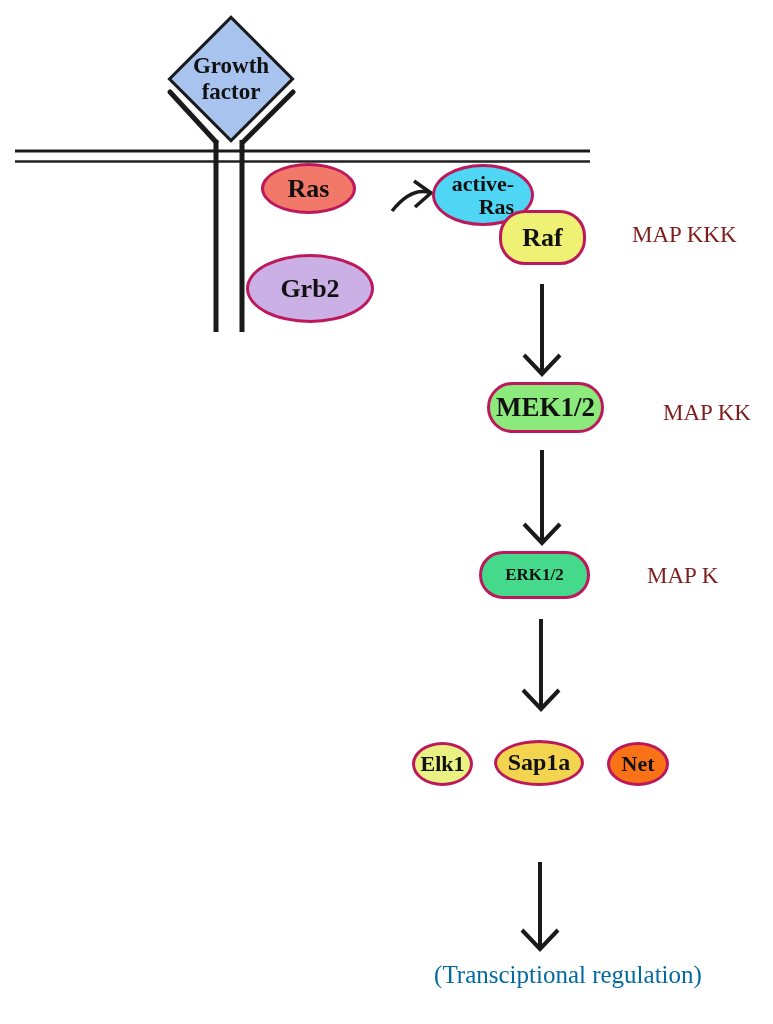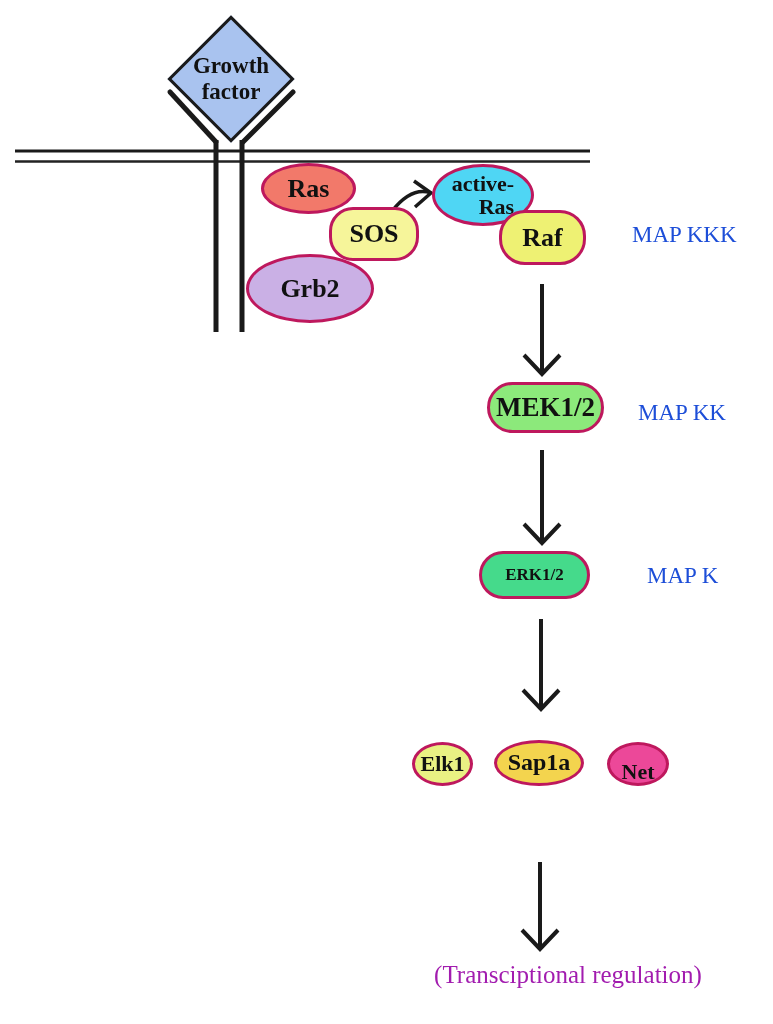--- a/index.html
+++ b/index.html
@@ -41,28 +41,28 @@
   .raf{left:499px;top:210px;width:87px;height:55px;border-radius:26px;font-size:26px;}
   
   .mek{left:487px;top:382px;width:117px;height:51px;border-radius:26px;font-size:27px;}
   .erk{left:479px;top:551px;width:111px;height:48px;border-radius:24px;font-size:17px;}
   
   .elk1{left:412px;top:742px;width:61px;height:44px;font-size:22px;}
   .sap1a{left:494px;top:740px;width:90px;height:46px;font-size:24px;}
   .net{left:607px;top:742px;width:62px;height:44px;font-size:22px;}
   
   .tier{
-    position:absolute;font-size:23px;font-weight:400;color:#1d4ed8;white-space:nowrap;
+    position:absolute;font-size:23px;font-weight:400;color:#7f1d1d;white-space:nowrap;
   }
   .tier-kkk{left:632px;top:222px;}
-  .tier-kk{left:638px;top:400px;}
+  .tier-kk{left:663px;top:400px;}
   .tier-k{left:647px;top:563px;}
   .footer{
     position:absolute;left:390px;top:961px;width:356px;
-    text-align:center;font-size:25px;font-weight:400;color:#a21caf;white-space:nowrap;
+    text-align:center;font-size:25px;font-weight:400;color:#0369a1;white-space:nowrap;
   }
 </style>
 </head>
 <body>
 
 <div class="canvas">
 
   <svg class="lines" width="773" height="1024" viewBox="0 0 773 1024">
 
     <line x1="15" y1="151" x2="590" y2="151" stroke="#1a1a1a" stroke-width="3"></line>
@@ -91,23 +91,20 @@
 
   <div class="diamond" style="background-color: rgb(169, 195, 239);"></div>
   <div class="diamond-label">
     <span style="display:block">Growth</span>
     <span style="display:block">factor</span>
   </div>
 
   <div class="node ellipse grb2" style="background-color: rgb(202, 176, 229);">
     <span>Grb2</span>
   </div>
-  <div class="node sos" style="background-color: rgb(246, 245, 154);">
-    <span>SOS</span>
-  </div>
   <div class="node ellipse ras" style="background-color: rgb(242, 121, 106);">
     <span>Ras</span>
   </div>
   <div class="node ellipse activeras" style="background-color: rgb(79, 214, 244);">
     <span>
       <span style="display:block">active-</span>
       <span style="display:block">Ras</span>
     </span>
   </div>
   <div class="node raf" style="background-color: rgb(238, 241, 115);">
@@ -120,21 +117,21 @@
   <div class="node erk" style="background-color: rgb(69, 218, 139);">
     <span>ERK1/2</span>
   </div>
 
   <div class="node ellipse elk1" style="background-color: rgb(233, 241, 131);">
     <span>Elk1</span>
   </div>
   <div class="node ellipse sap1a" style="background-color: rgb(243, 212, 78);">
     <span>Sap1a</span>
   </div>
-  <div class="node ellipse net" style="background-color: #ec4899; align-items: flex-end;">
+  <div class="node ellipse net" style="background-color: #f97316;">
     <span>Net</span>
   </div>
 
   <div class="tier tier-kkk">MAP KKK</div>
   <div class="tier tier-kk">MAP KK</div>
   <div class="tier tier-k">MAP K</div>
 
   <div class="footer">(Transciptional regulation)</div>
 
 </div>

